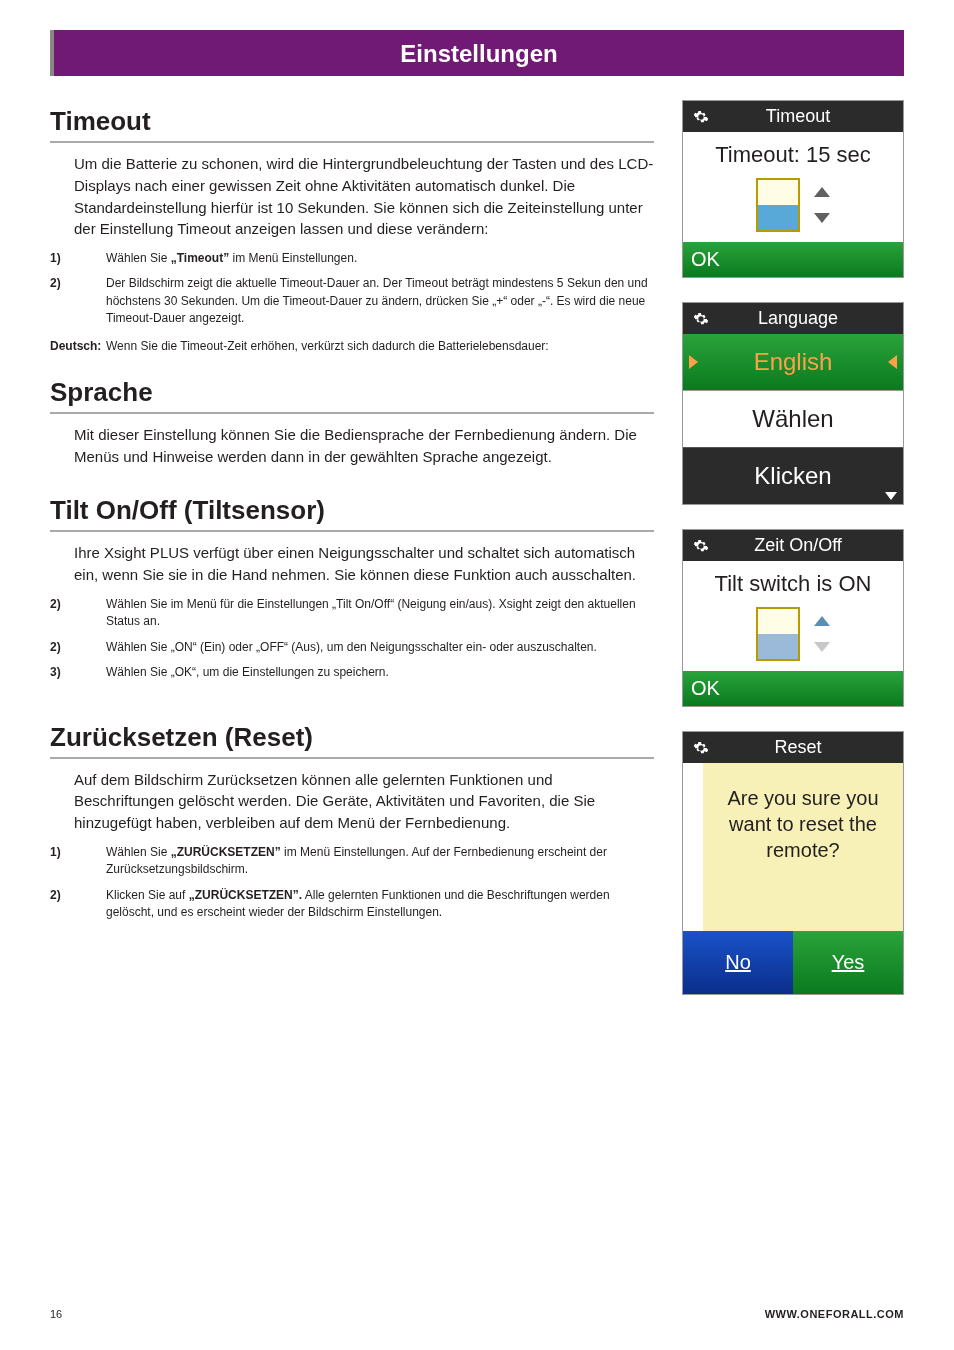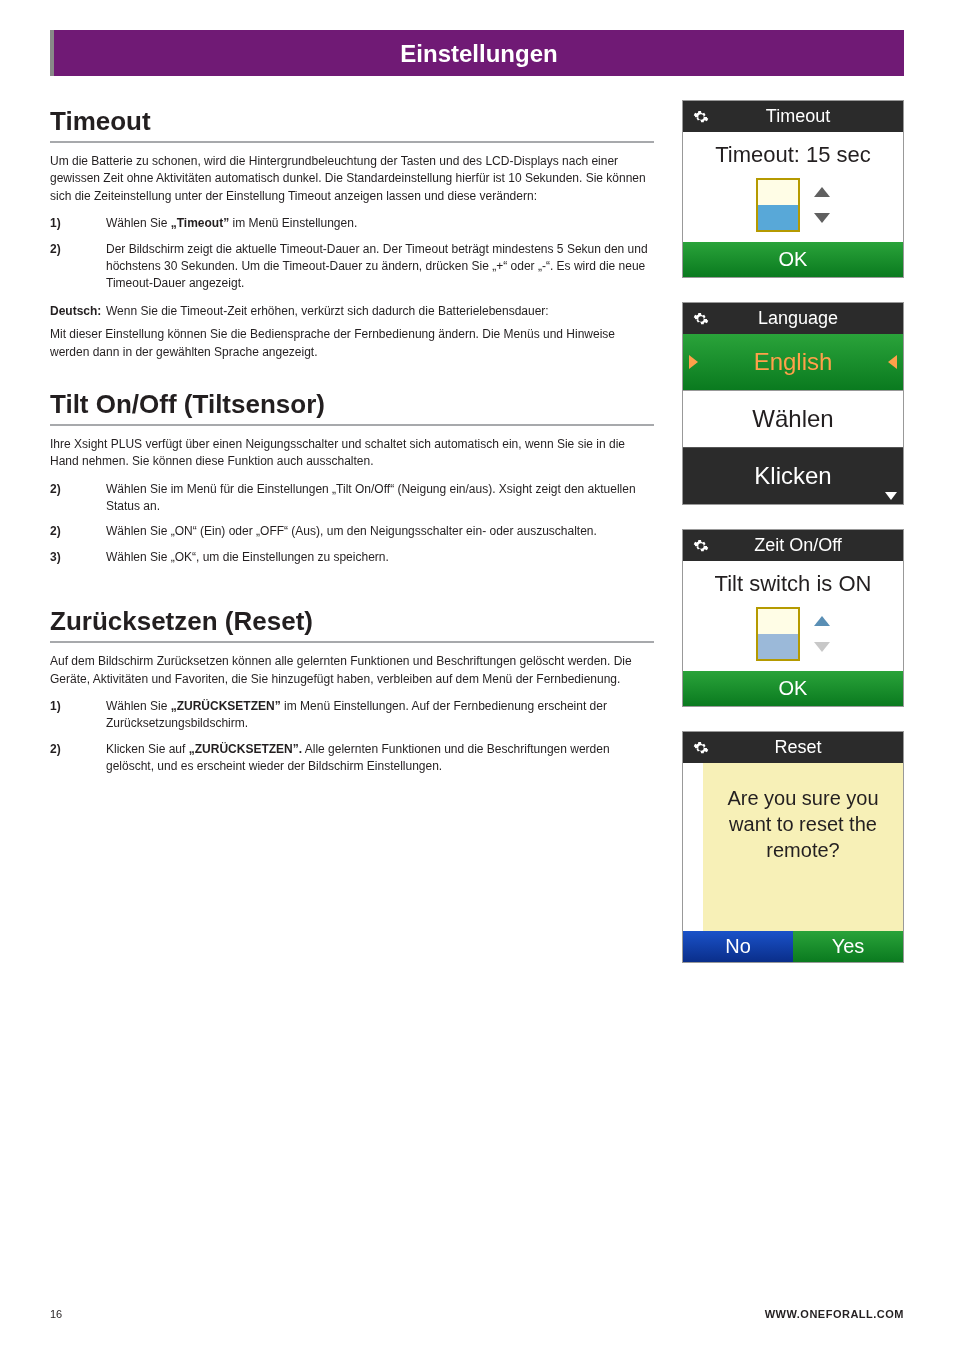--- a/index.html
+++ b/index.html
@@ -3,38 +3,38 @@
 <meta charset="utf-8">
 <style>
   * { box-sizing: border-box; margin: 0; padding: 0; }
   body { font-family: "Myriad Pro", "Segoe UI", Arial, sans-serif; background: #fff; color: #231f20; width: 954px; margin: 0 auto; padding: 30px 50px 40px 50px; position: relative; min-height: 1350px; }
   .banner { background: #701a75; color: #fff; border-left: 4px solid #888; padding: 10px 0 8px 0; text-align: center; font-size: 24px; font-weight: bold; margin-bottom: 24px; }
   .cols { display: flex; gap: 28px; }
   .left { flex: 1; }
   .right { width: 222px; flex: 0 0 222px; display: flex; flex-direction: column; gap: 24px; }
   .sec-title { font-size: 26px; font-weight: 700; color: #231f20; border-bottom: 2px solid #a7a9ac; padding-bottom: 4px; margin: 22px 0 10px 0; }
   .sec-title.first { margin-top: 6px; }
-  .para { font-size: 12px; line-height: 1.45; margin-bottom: 10px; }
+  .para { font-size: 15px; line-height: 1.45; margin-bottom: 10px; margin-left: 24px; }
   .olist { margin: 6px 0 10px 0; }
   .oli { display: flex; font-size: 12px; line-height: 1.45; margin: 8px 0; }
   .oli .num { font-weight: 700; width: 56px; flex: 0 0 56px; }
   .oli .txt { flex: 1; }
   .note { display: flex; font-size: 12px; line-height: 1.45; margin: 10px 0 6px 0; }
   .note .lbl { font-weight: 700; width: 56px; flex: 0 0 56px; }
   .note .txt { flex: 1; }
   .bold { font-weight: 700; }
 
   
   .screen { border: 1px solid #999; background: #fff; font-family: "Segoe UI", Arial, sans-serif; }
   .scr-head { background: #2b2b2b; color: #fff; display: flex; align-items: center; gap: 10px; padding: 5px 10px; font-size: 18px; }
   .gear { width: 16px; height: 16px; }
   .gear svg { width: 16px; height: 16px; fill: #fff; }
   .scr-head .ht { flex: 1; text-align: center; padding-right: 16px; }
   .scr-sub { padding: 10px 0 6px 0; text-align: center; font-size: 22px; color: #231f20; }
-  .scr-ok { background: linear-gradient(#2aa33a,#0a7a1f); color: #fff; text-align: center; font-size: 20px; padding: 6px 1px; }
+  .scr-ok { background: linear-gradient(#2aa33a,#0a7a1f); color: #fff; text-align: left; font-size: 20px; padding: 6px 8px; }
   .slider-area { display:flex; justify-content:center; align-items:center; padding: 4px 0 10px 0; gap: 14px; }
   .slider-box { width: 44px; height: 54px; border: 2px solid #b59a00; background: #fffde6; position: relative; }
   .slider-fill-top { position:absolute; left:0; right:0; top:0; bottom:50%; background:#fffde6; }
   .slider-fill-bot { position:absolute; left:0; right:0; top:50%; bottom:0; background:#58a8d8; }
   .arrows { display:flex; flex-direction:column; gap:16px; }
   .tri { width:0; height:0; border-left:8px solid transparent; border-right:8px solid transparent; }
   .tri.up { border-bottom:10px solid #606060; }
   .tri.dn { border-top:10px solid #606060; }
   .tri.up.solid { border-bottom:10px solid #5a8fb5; }
   .tri.dn.hollow { border-top:10px solid #c8c8c8; }
@@ -45,21 +45,21 @@
   .lang-list .item.sel::after { content:""; position:absolute; right:6px; top:50%; transform:translateY(-50%); width:0;height:0;border-top:7px solid transparent;border-bottom:7px solid transparent;border-right:9px solid #ffa04a; }
   .dn-ind { position:absolute; right:6px; bottom:4px; width:0;height:0;border-left:6px solid transparent;border-right:6px solid transparent;border-top:8px solid #fff; }
   .item.last { position:relative; background:#2b2b2b; color:#fff; border-top:1px solid #555;}
   .lang-list .english-cell { border-top: none; }
 
   .tilt-area .slider-box2 { width:44px; height:54px; border:2px solid #b59a00; background:#fffde6; position:relative; }
   .tilt-area .half { position:absolute; left:0;right:0; top:50%; bottom:0; background:#9bb9d9; }
 
   .reset-body { background:#f7f0b7; padding: 22px 10px 48px 10px; text-align:center; font-size:20px; color:#231f20; line-height:1.3; min-height: 168px; margin-left: 20px; }
   .reset-btns { display:flex; }
-  .reset-btns .btn { flex:1; text-align:center; padding:4px 0; font-size:20px; color:#fff; }
+  .reset-btns .btn { flex:1; text-align:center; padding:20px 0; font-size:20px; color:#fff;text-decoration:underline; }
   .btn.no { background: linear-gradient(#1a52c9,#0a2e8a); }
   .btn.yes { background: linear-gradient(#2aa33a,#0a7a1f); }
 
   .footer { position:absolute; bottom:30px; left:50px; right:50px; display:flex; justify-content:space-between; font-size:11px; }
   .footer .url { font-weight:700; letter-spacing:0.5px; }
 </style>
 </head>
 <body>
 
 <div class="banner">Einstellungen</div>
@@ -79,20 +79,21 @@
       <div class="oli">
         <div class="num">2)</div>
         <div class="txt">Der Bildschirm zeigt die aktuelle Timeout-Dauer an. Der Timeout beträgt mindestens 5 Sekun den und höchstens 30 Sekunden. Um die Timeout-Dauer zu ändern, drücken Sie „+“ oder „-“. Es wird die neue Timeout-Dauer angezeigt.</div>
       </div>
     </div>
     <div class="note">
       <div class="lbl">Deutsch:</div>
       <div class="txt">Wenn Sie die Timeout-Zeit erhöhen, verkürzt sich dadurch die Batterielebensdauer:</div>
     </div>
 
+    <h2 class="sec-title">Sprache</h2>
     <p class="para">Mit dieser Einstellung können Sie die Bediensprache der Fernbedienung ändern. Die Menüs und Hinweise werden dann in der gewählten Sprache angezeigt.</p>
 
     <h2 class="sec-title" style="margin-top:28px">Tilt On/Off (Tiltsensor)</h2>
     <p class="para">Ihre Xsight PLUS verfügt über einen Neigungsschalter und schaltet sich automatisch ein, wenn Sie sie in die Hand nehmen. Sie können diese Funktion auch ausschalten.</p>
     <div class="olist">
       <div class="oli">
         <div class="num">2)</div>
         <div class="txt">Wählen Sie im Menü für die Einstellungen „Tilt On/Off“ (Neigung ein/aus). Xsight zeigt den aktuellen Status an.</div>
       </div>
       <div class="oli">

